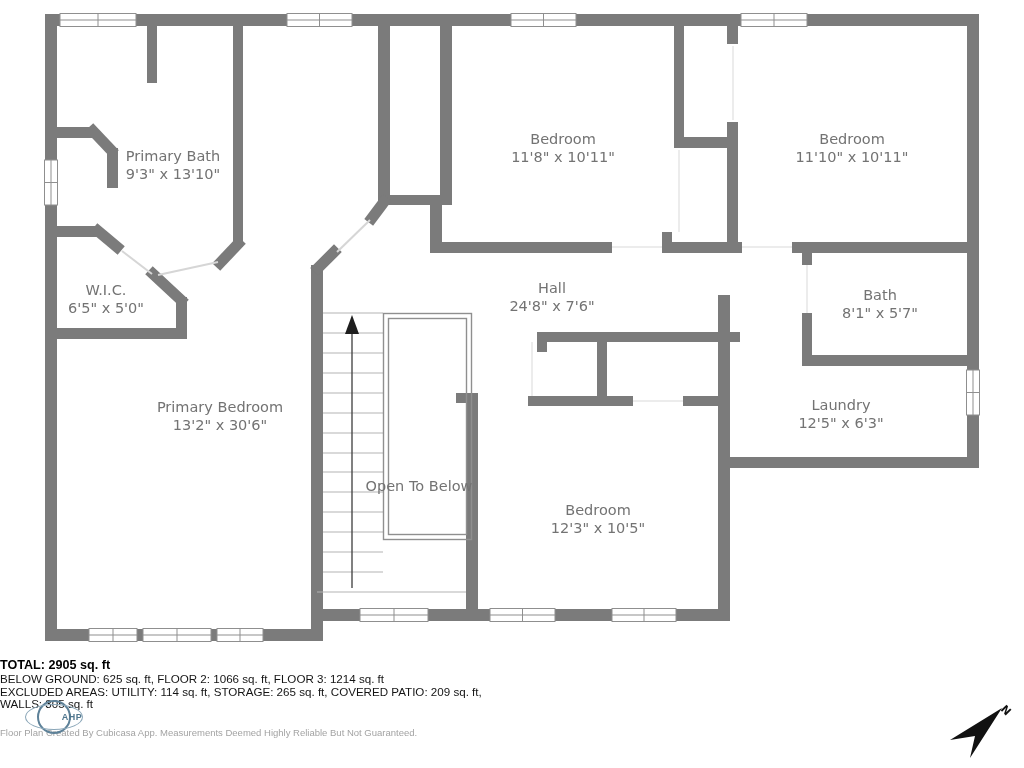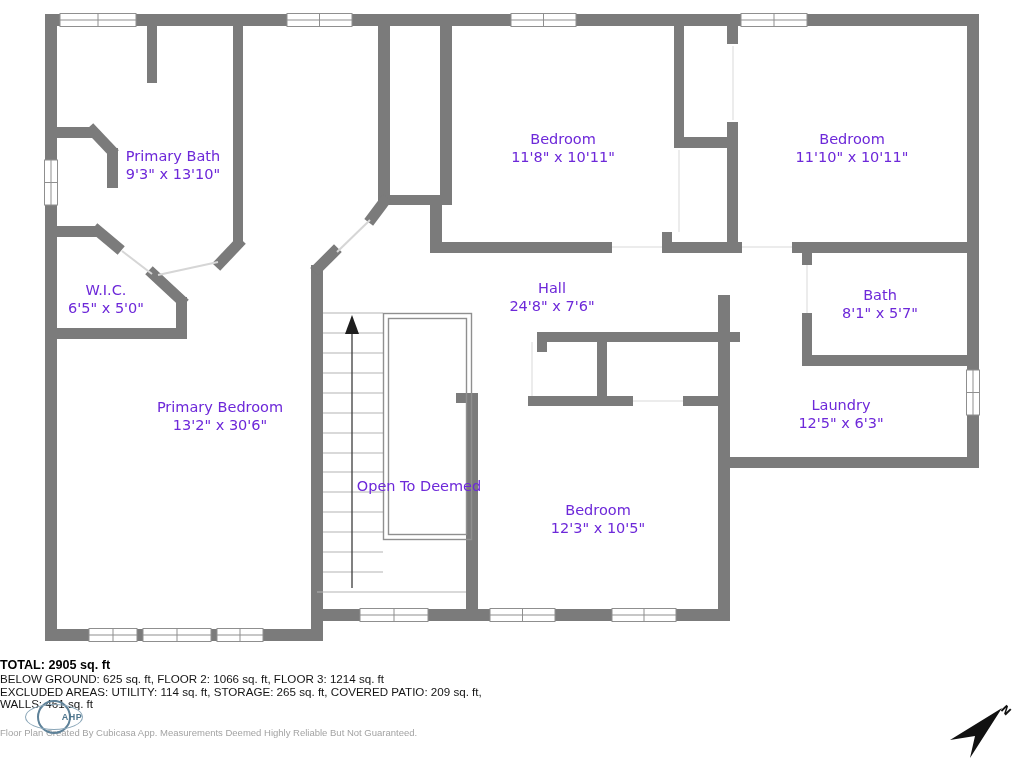--- a/index.html
+++ b/index.html
@@ -1,19 +1,19 @@
 <!DOCTYPE html>
 <html><head>
 <meta charset="utf-8">
 <style>
   html,body{margin:0;padding:0;background:#fff;}
   #stage{position:relative;width:1024px;height:768px;background:#fff;overflow:hidden;
          font-family:"DejaVu Sans",sans-serif;}
   #plan-svg{position:absolute;left:0;top:0;}
-  .room{position:absolute;transform:translateX(-50%);text-align:center;color:#6d28d9;
+  .room{position:absolute;transform:translateX(-50%);text-align:center;color:#737373;
         font-size:14.5px;line-height:17.5px;white-space:nowrap;}
   .footer{position:absolute;left:0;right:0;top:659px;text-align:left;
           font-family:"Liberation Sans",sans-serif;color:#141414;font-size:11.6px;line-height:12.4px;}
   .footer .total{font-weight:bold;font-size:12.6px;margin-bottom:2px;color:#000;}
   .footer .credit{margin-top:16px;font-size:9.5px;color:#a3a3a3;}
   .logo{position:absolute;left:37px;top:700px;width:30px;height:30px;border:2px solid #5d8198;
         border-radius:50%;display:flex;align-items:center;justify-content:center;}
   .logo .inner{width:24px;height:24px;border:1px solid #8aa6b8;border-radius:50%;
         display:flex;align-items:center;justify-content:center;
         font-family:"Liberation Sans",sans-serif;font-weight:bold;font-size:9px;color:#4f768e;letter-spacing:.5px;padding-left:36px;}
@@ -218,28 +218,28 @@
 </div>
 <div class="room" style="left:841px;top:397px">
   <div>Laundry</div>
   <div>12'5" x 6'3"</div>
 </div>
 <div class="room" style="left:598px;top:502px">
   <div>Bedroom</div>
   <div>12'3" x 10'5"</div>
 </div>
 <div class="room" style="left:419px;top:478px">
-  <div>Open To Deemed</div>
+  <div>Open To Below</div>
 </div>
 
 <div class="footer">
   <div class="total">TOTAL: 2905 sq. ft</div>
   <div>BELOW GROUND: 625 sq. ft, FLOOR 2: 1066 sq. ft, FLOOR 3: 1214 sq. ft</div>
   <div>EXCLUDED AREAS: UTILITY: 114 sq. ft, STORAGE: 265 sq. ft, COVERED PATIO: 209 sq. ft,</div>
-  <div>WALLS: 461 sq. ft</div>
+  <div>WALLS: 305 sq. ft</div>
   <div class="credit">Floor Plan Created By Cubicasa App. Measurements Deemed Highly Reliable But Not Guaranteed.</div>
 </div>
 
 <div class="logo">
   <div class="inner">AHP</div>
 </div>
 
 <svg class="compass" width="72" height="64" viewBox="0 0 72 64">
   <polygon points="60,10 8,42 33,38 28,60" fill="#111111"></polygon>
   <text x="60" y="15" font-size="11" font-weight="bold" fill="#111111" font-family="DejaVu Sans, sans-serif" transform="rotate(46 63 11)">N</text>

